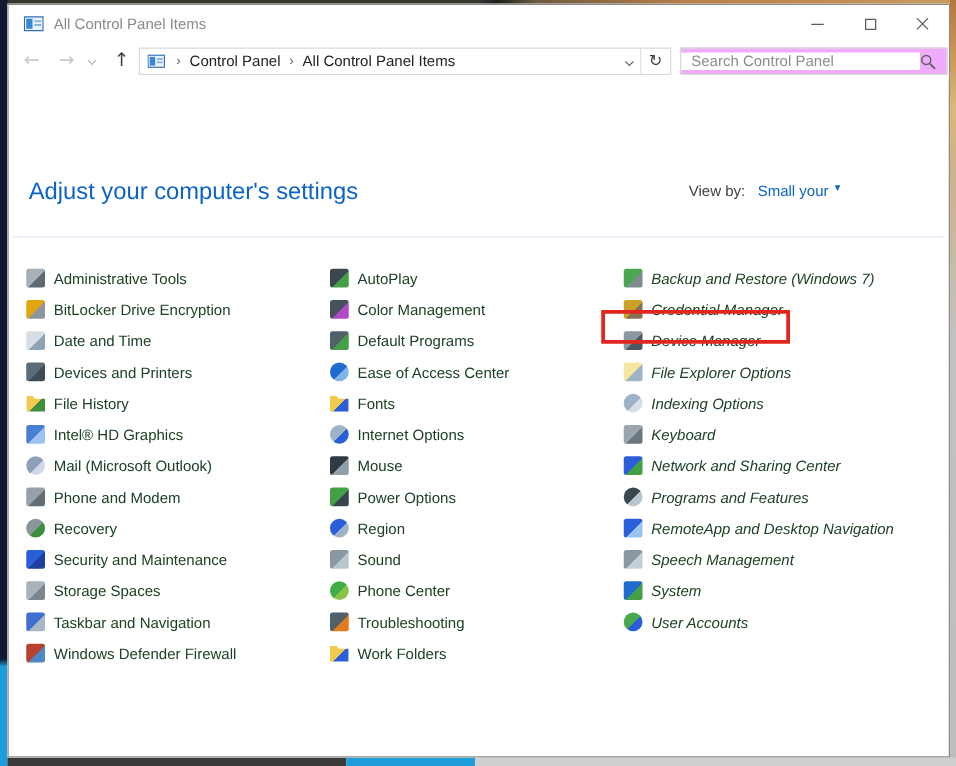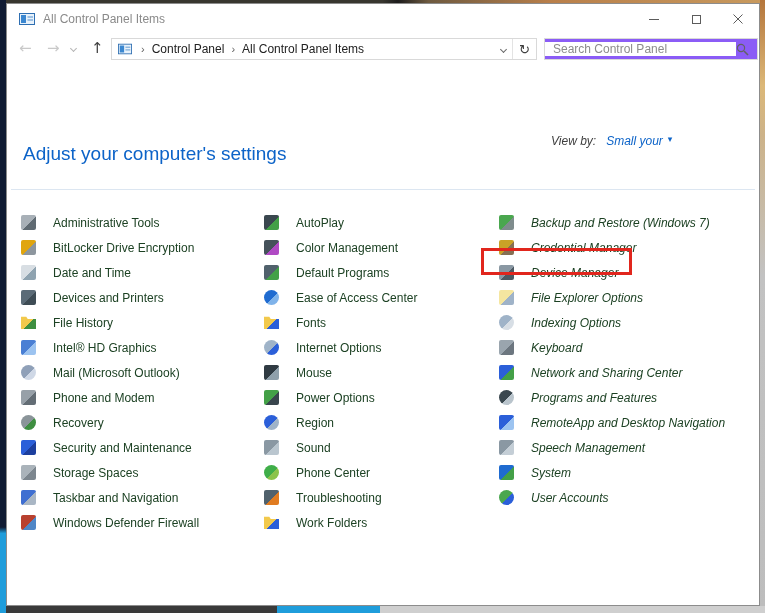--- a/index.html
+++ b/index.html
@@ -44,41 +44,41 @@
     border:1px solid #d9d9d9; background:#fff; display:flex; align-items:center; padding-left:4px; }
   .crumb-icon { width:14px; height:14px; margin:0 2px; flex:0 0 auto; }
   .crumb-sep { color:#5f5f5f; font-size:11px; margin:0 7px; }
   .crumb { font-size:12px; color:#222; white-space:nowrap; cursor:default; }
   .crumb-spacer { flex:1 1 auto; }
   .crumb-dd { width:18px; display:flex; justify-content:center; align-items:center; height:100%; }
   .crumb-dd .chev { border-color:#6a6a6a; }
   .refresh-btn { width:24px; height:100%; border-left:1px solid #e3e3e3; display:flex; align-items:center; justify-content:center;
     color:#3f3f3f; font-size:13px; font-family:"DejaVu Sans",sans-serif; }
   .search-box { position:absolute; left:537px; top:4px; width:214px; height:22px; border:1px solid #d9d9d9;
-    display:flex; align-items:center; background:#8b5cf6; }
+    display:flex; align-items:center; background:#f0abfc; }
   .search-box input { flex:1 1 auto; border:none; outline:none; font-size:12px; color:#333; padding:0 4px 0 8px;
     font-family:"Liberation Sans","DejaVu Sans",sans-serif; min-width:0; }
   .search-box input::placeholder { color:#8c8c8c; opacity:1; }
   .search-mag { flex:0 0 auto; margin-right:8px; }
 
   
   .content { position:relative; height:541px; }
   .page-title { position:absolute; left:16px; top:79px; font-size:19px; color:var(--accent-blue); white-space:nowrap; }
-  .view-by { position:absolute; left:544px; top:70px; font-size:12px; display:flex; align-items:flex-start; white-space:nowrap;font-style:italic; }
+  .view-by { position:absolute; left:544px; top:82px; font-size:12px; display:flex; align-items:flex-start; white-space:nowrap; }
   .view-by-label { color:#3f3f3f; margin-right:10px; }
   .blue-link { color:var(--accent-blue); cursor:default; }
   .caret { color:var(--accent-blue); font-size:9px; margin-left:5px; font-family:"DejaVu Sans",sans-serif; }
   .divider { position:absolute; left:4px; right:4px; top:125px; height:1px; background:#dce6f1; }
 
   .grid { position:absolute; left:0; right:0; top:146px; display:flex; }
   .items-col { display:flex; flex-direction:column; }
   .items-col:nth-child(1) { margin-left:14px; width:243px; }
   .items-col:nth-child(2) { width:235px; }
   .items-col:nth-child(3) { flex:1 1 auto;font-style:italic; }
-  .item { height:25px; display:flex; align-items:center; gap:17px; color:var(--item-text); font-size:12px; white-space:nowrap; cursor:default; }
+  .item { height:25px; display:flex; align-items:center; gap:7px; color:var(--item-text); font-size:12px; white-space:nowrap; cursor:default; }
   .icon-chip { width:15px; height:15px; border-radius:2px; flex:0 0 auto; }
   .icon-chip.circle { border-radius:50%; }
   .icon-chip.folder { border-radius:0; clip-path:polygon(0 12%,35% 12%,45% 26%,100% 26%,100% 94%,0 94%); }
 
   
   .red-box { position:absolute; left:481px; top:248px; width:151px; height:27px;
     border:3px solid var(--annotation-red); background:transparent; }
 </style>
 </head>
 <body>

